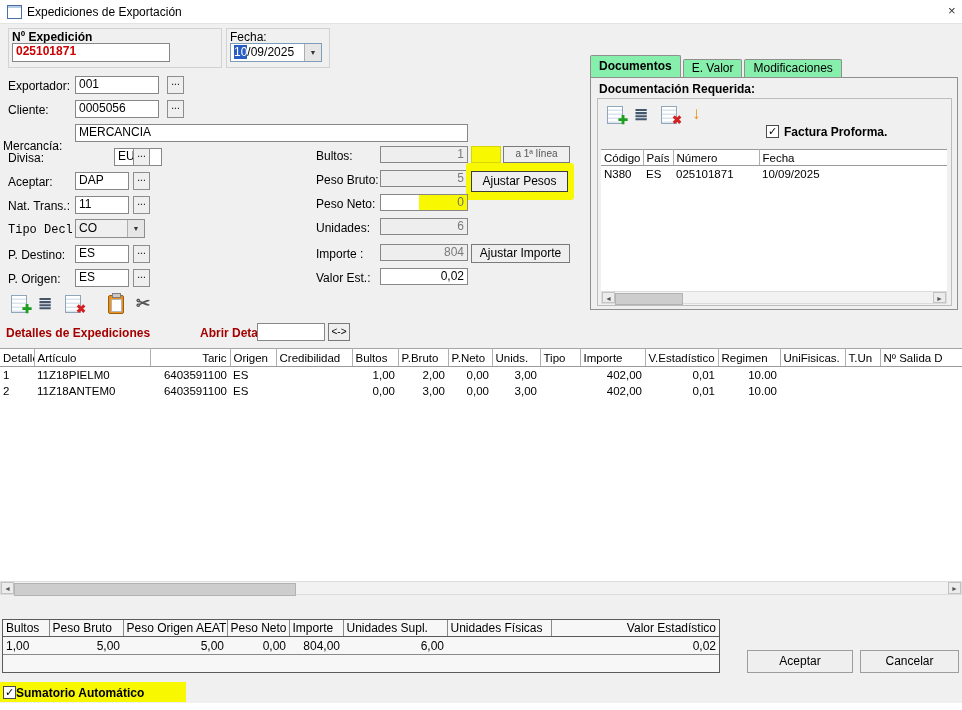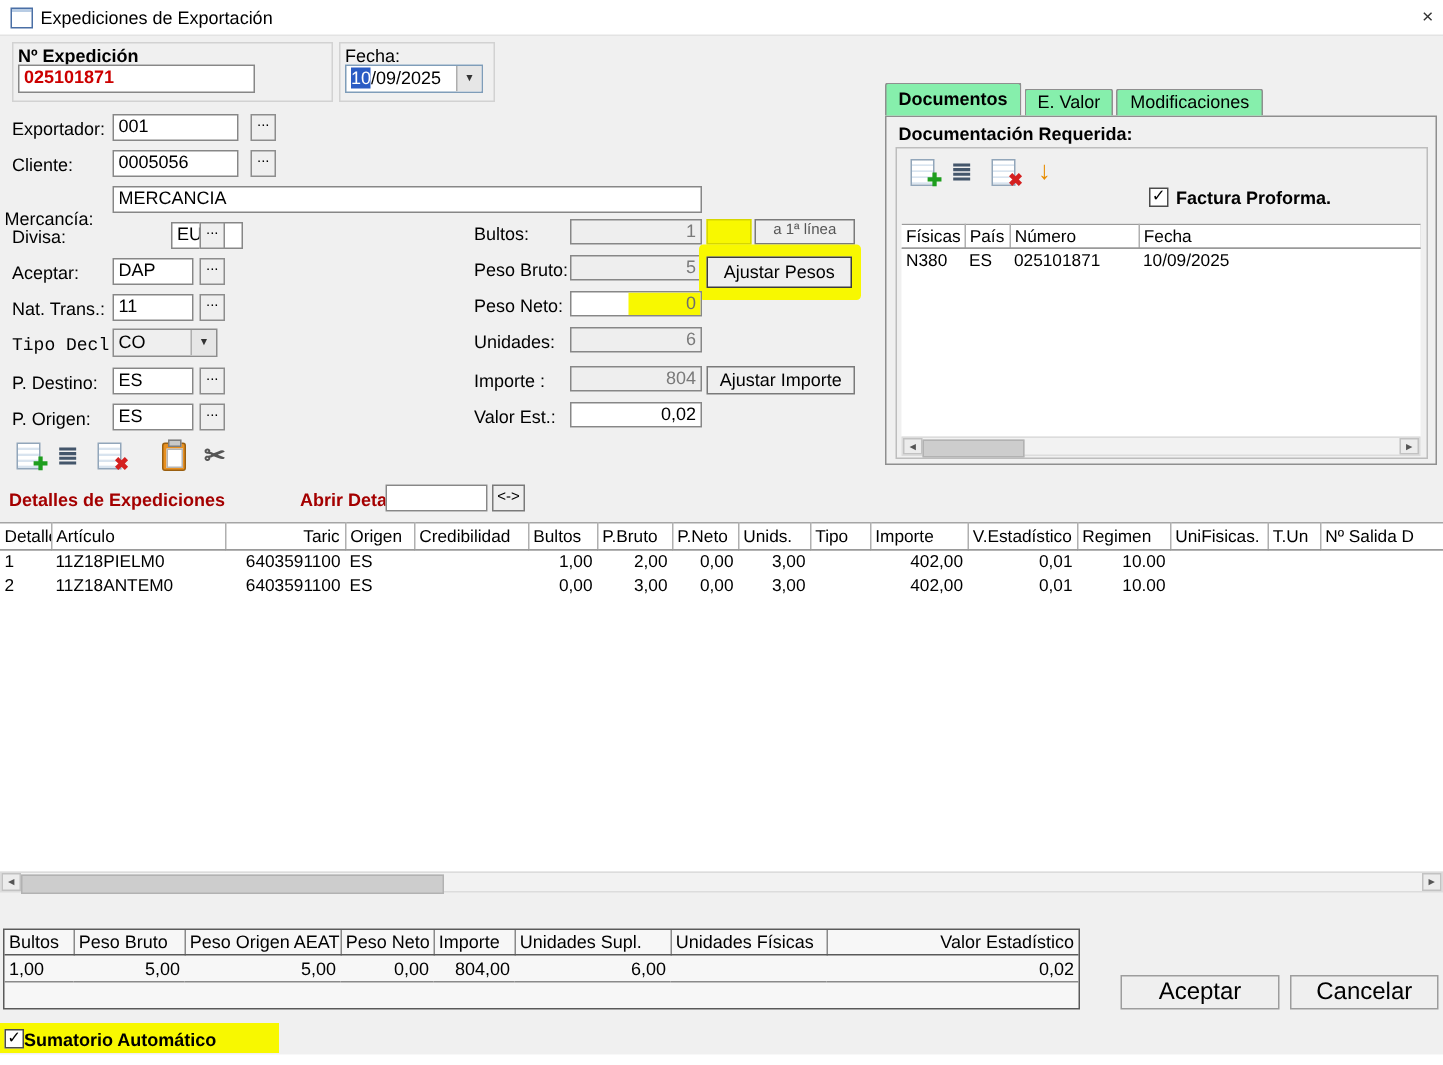--- a/index.html
+++ b/index.html
@@ -50,21 +50,21 @@
   .doc-wrap{position:absolute;left:3px;top:50px;width:346px;height:142px;background:#fff;overflow:hidden;}
   .hscroll{position:absolute;background:#f2f2f2;border:1px solid #dcdcdc;box-sizing:border-box;}
   .sb-btn{position:absolute;top:0;width:13px;height:100%;background:#ececec;border:1px solid #c2c2c2;box-sizing:border-box;font-size:7px;line-height:11px;text-align:center;color:#555;}
   .sb-thumb{position:absolute;top:1px;height:10px;background:#cdcdcd;border:1px solid #b2b2b2;}
   .sumwrap{position:absolute;left:2px;top:619px;width:718px;height:54px;border:1px solid #5a5a5a;background:#f7f7f7;box-sizing:border-box;}
   .tbl-sum{font-size:12px;}
   .tbl-sum th{border-bottom:1px solid #5a5a5a;border-right:1px solid #8a8a8a;height:16px;}
   .tbl-sum th:last-child{text-align:right;border-right:none;}
   .tbl-sum td{height:17px;text-align:right;border-bottom:1px solid #8a8a8a;}
   .tbl-sum td:first-child{text-align:left;}
-  .pushbtn{position:absolute;height:23px;background:#efefef;border:1px solid #9d9d9d;box-sizing:border-box;text-align:center;line-height:21px;font-size:16px;}
+  .pushbtn{position:absolute;height:23px;background:#efefef;border:1px solid #9d9d9d;box-sizing:border-box;text-align:center;line-height:21px;font-size:12px;}
   .bottom-strip{position:absolute;left:0;top:703px;width:962px;height:7px;background:#fff;}
 </style>
 </head>
 <body>
 
 <div class="win">
 
   <div class="titlebar">
     <div class="app-ico"></div>
     <div class="title-text">Expediciones de Exportación</div>
@@ -179,21 +179,21 @@
       <div class="doc-wrap">
         <table class="tbl-doc" style="width:346px;">
           <colgroup>
               <col style="width:42px">
               <col style="width:30px">
               <col style="width:86px">
               <col style="width:188px">
             </colgroup>
           <thead>
             <tr>
-              <th>Físicas</th>
+              <th>Código</th>
               <th>País</th>
               <th>Número</th>
               <th>Fecha</th>
             </tr>
           </thead>
           <tbody>
               <tr>
                 <td>N380</td>
                 <td>ES</td>
                 <td>025101871</td>

